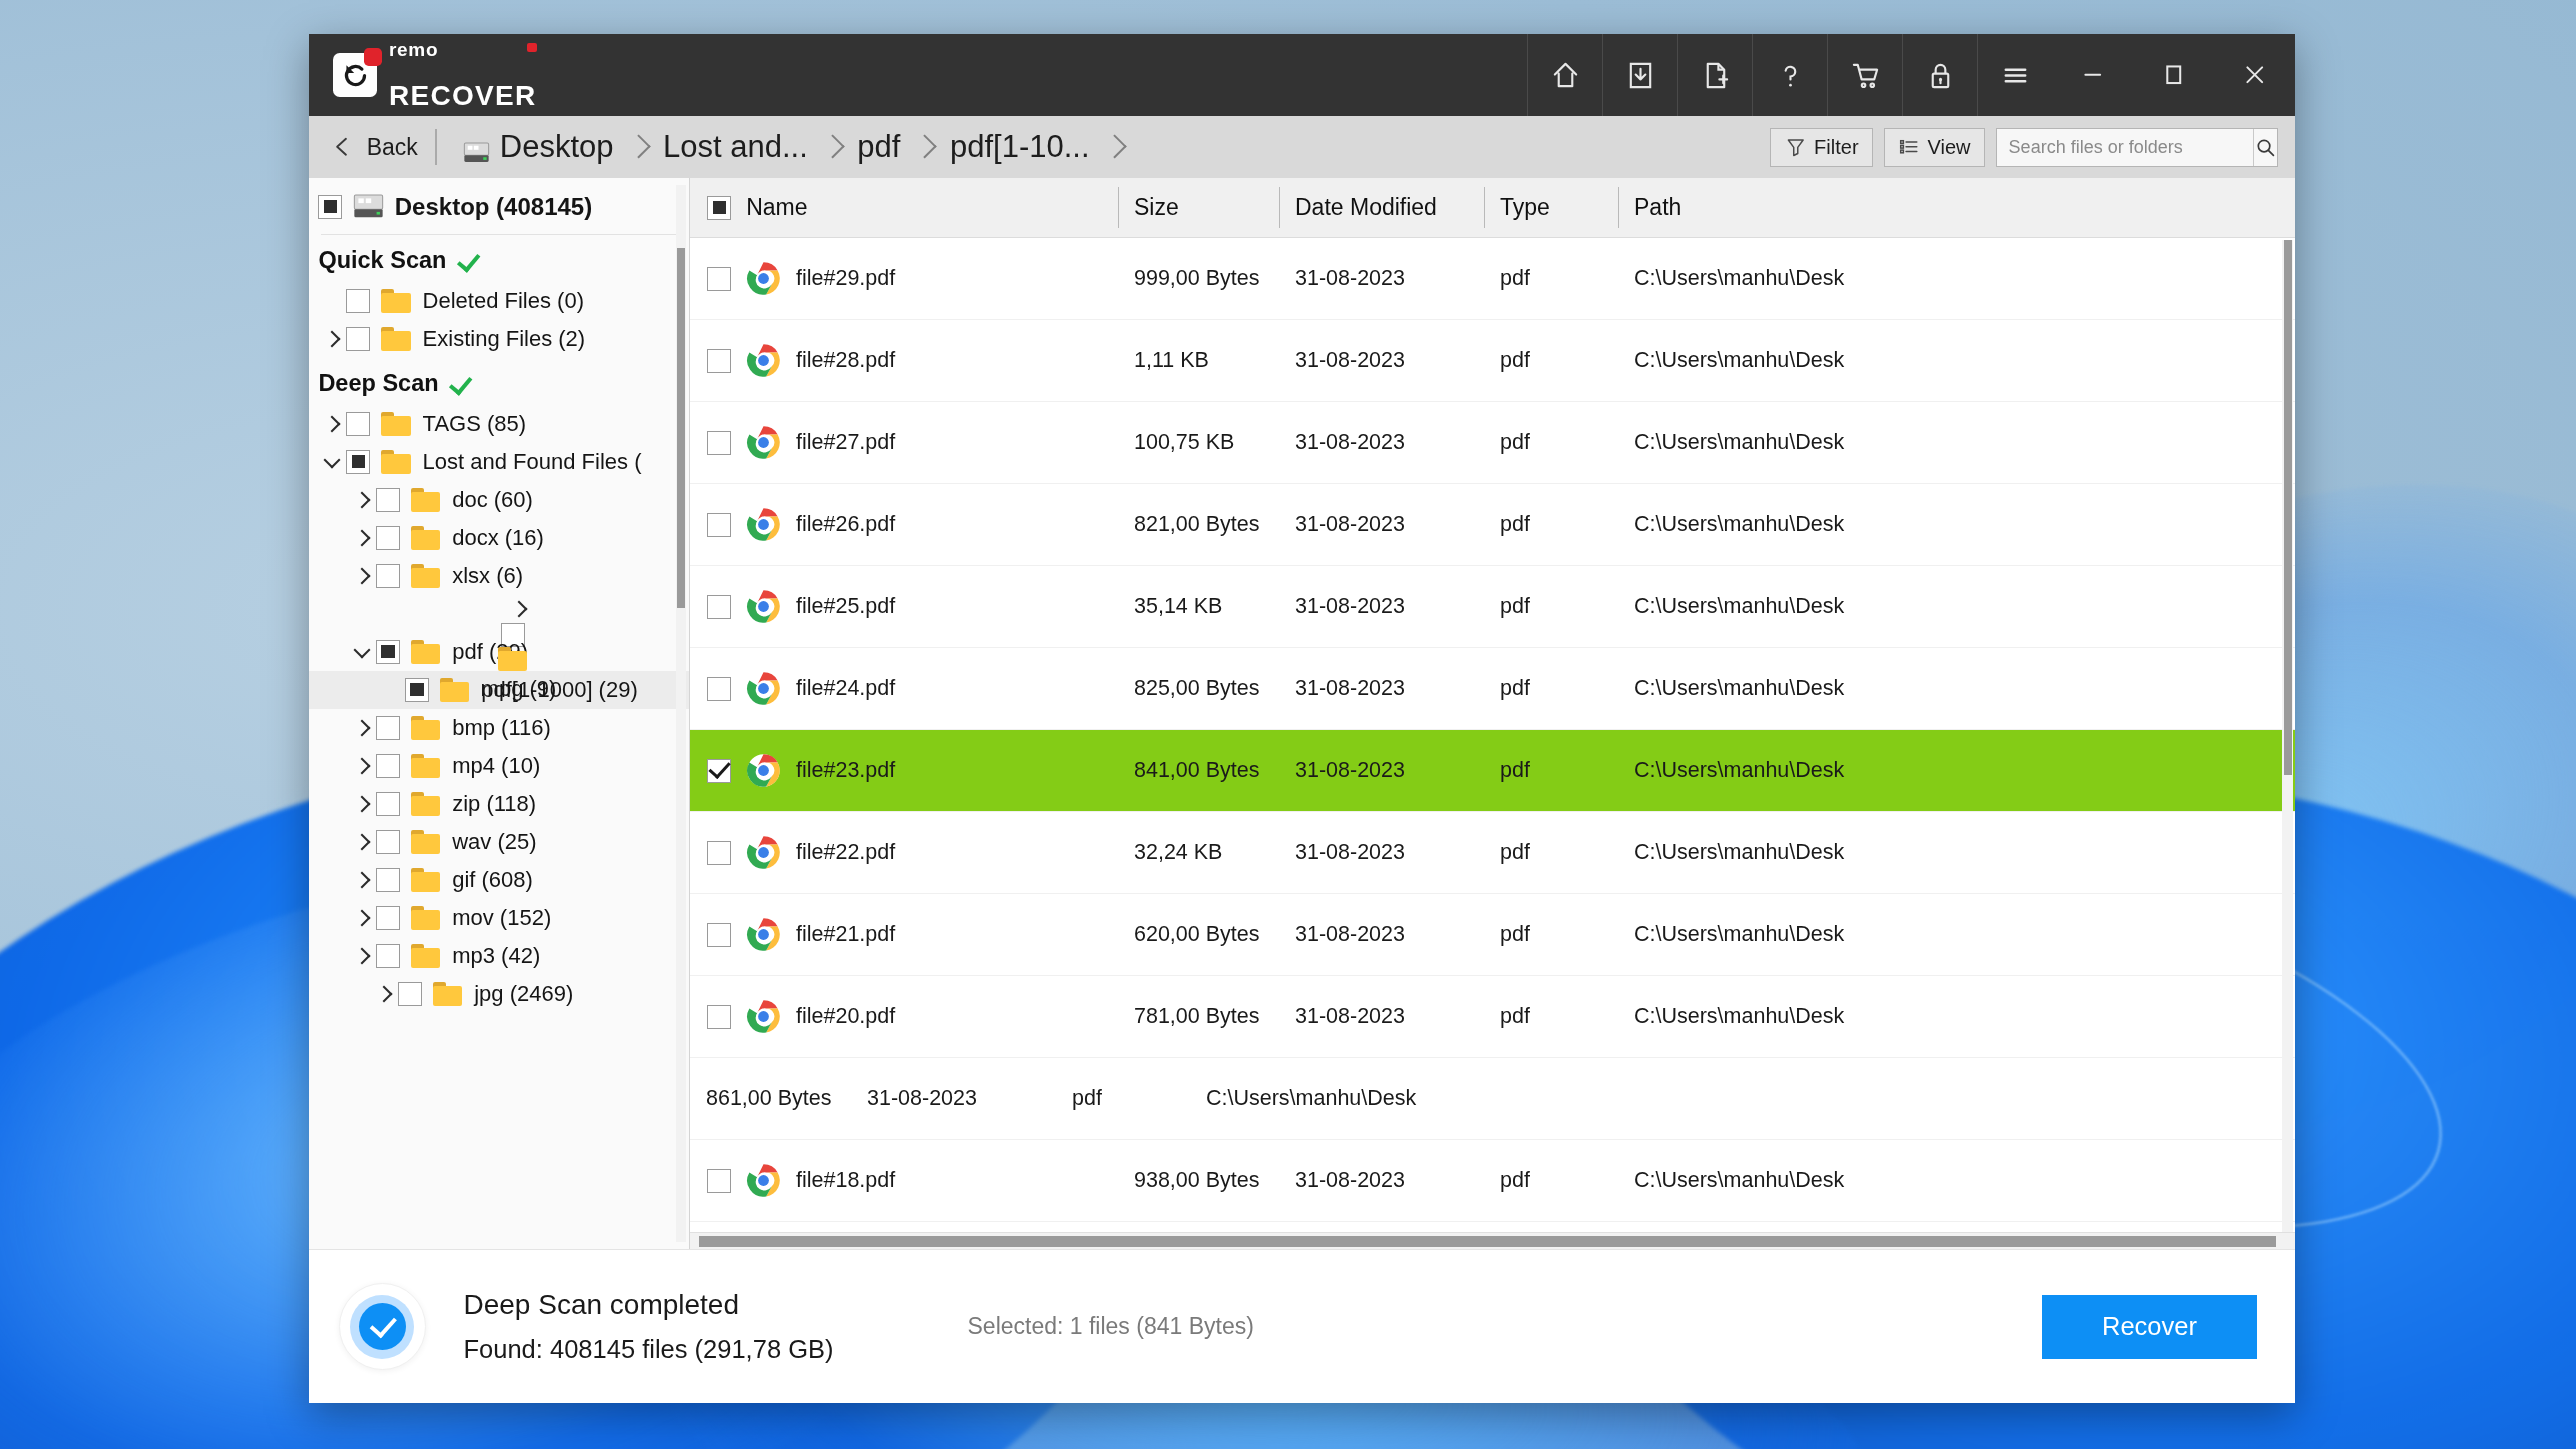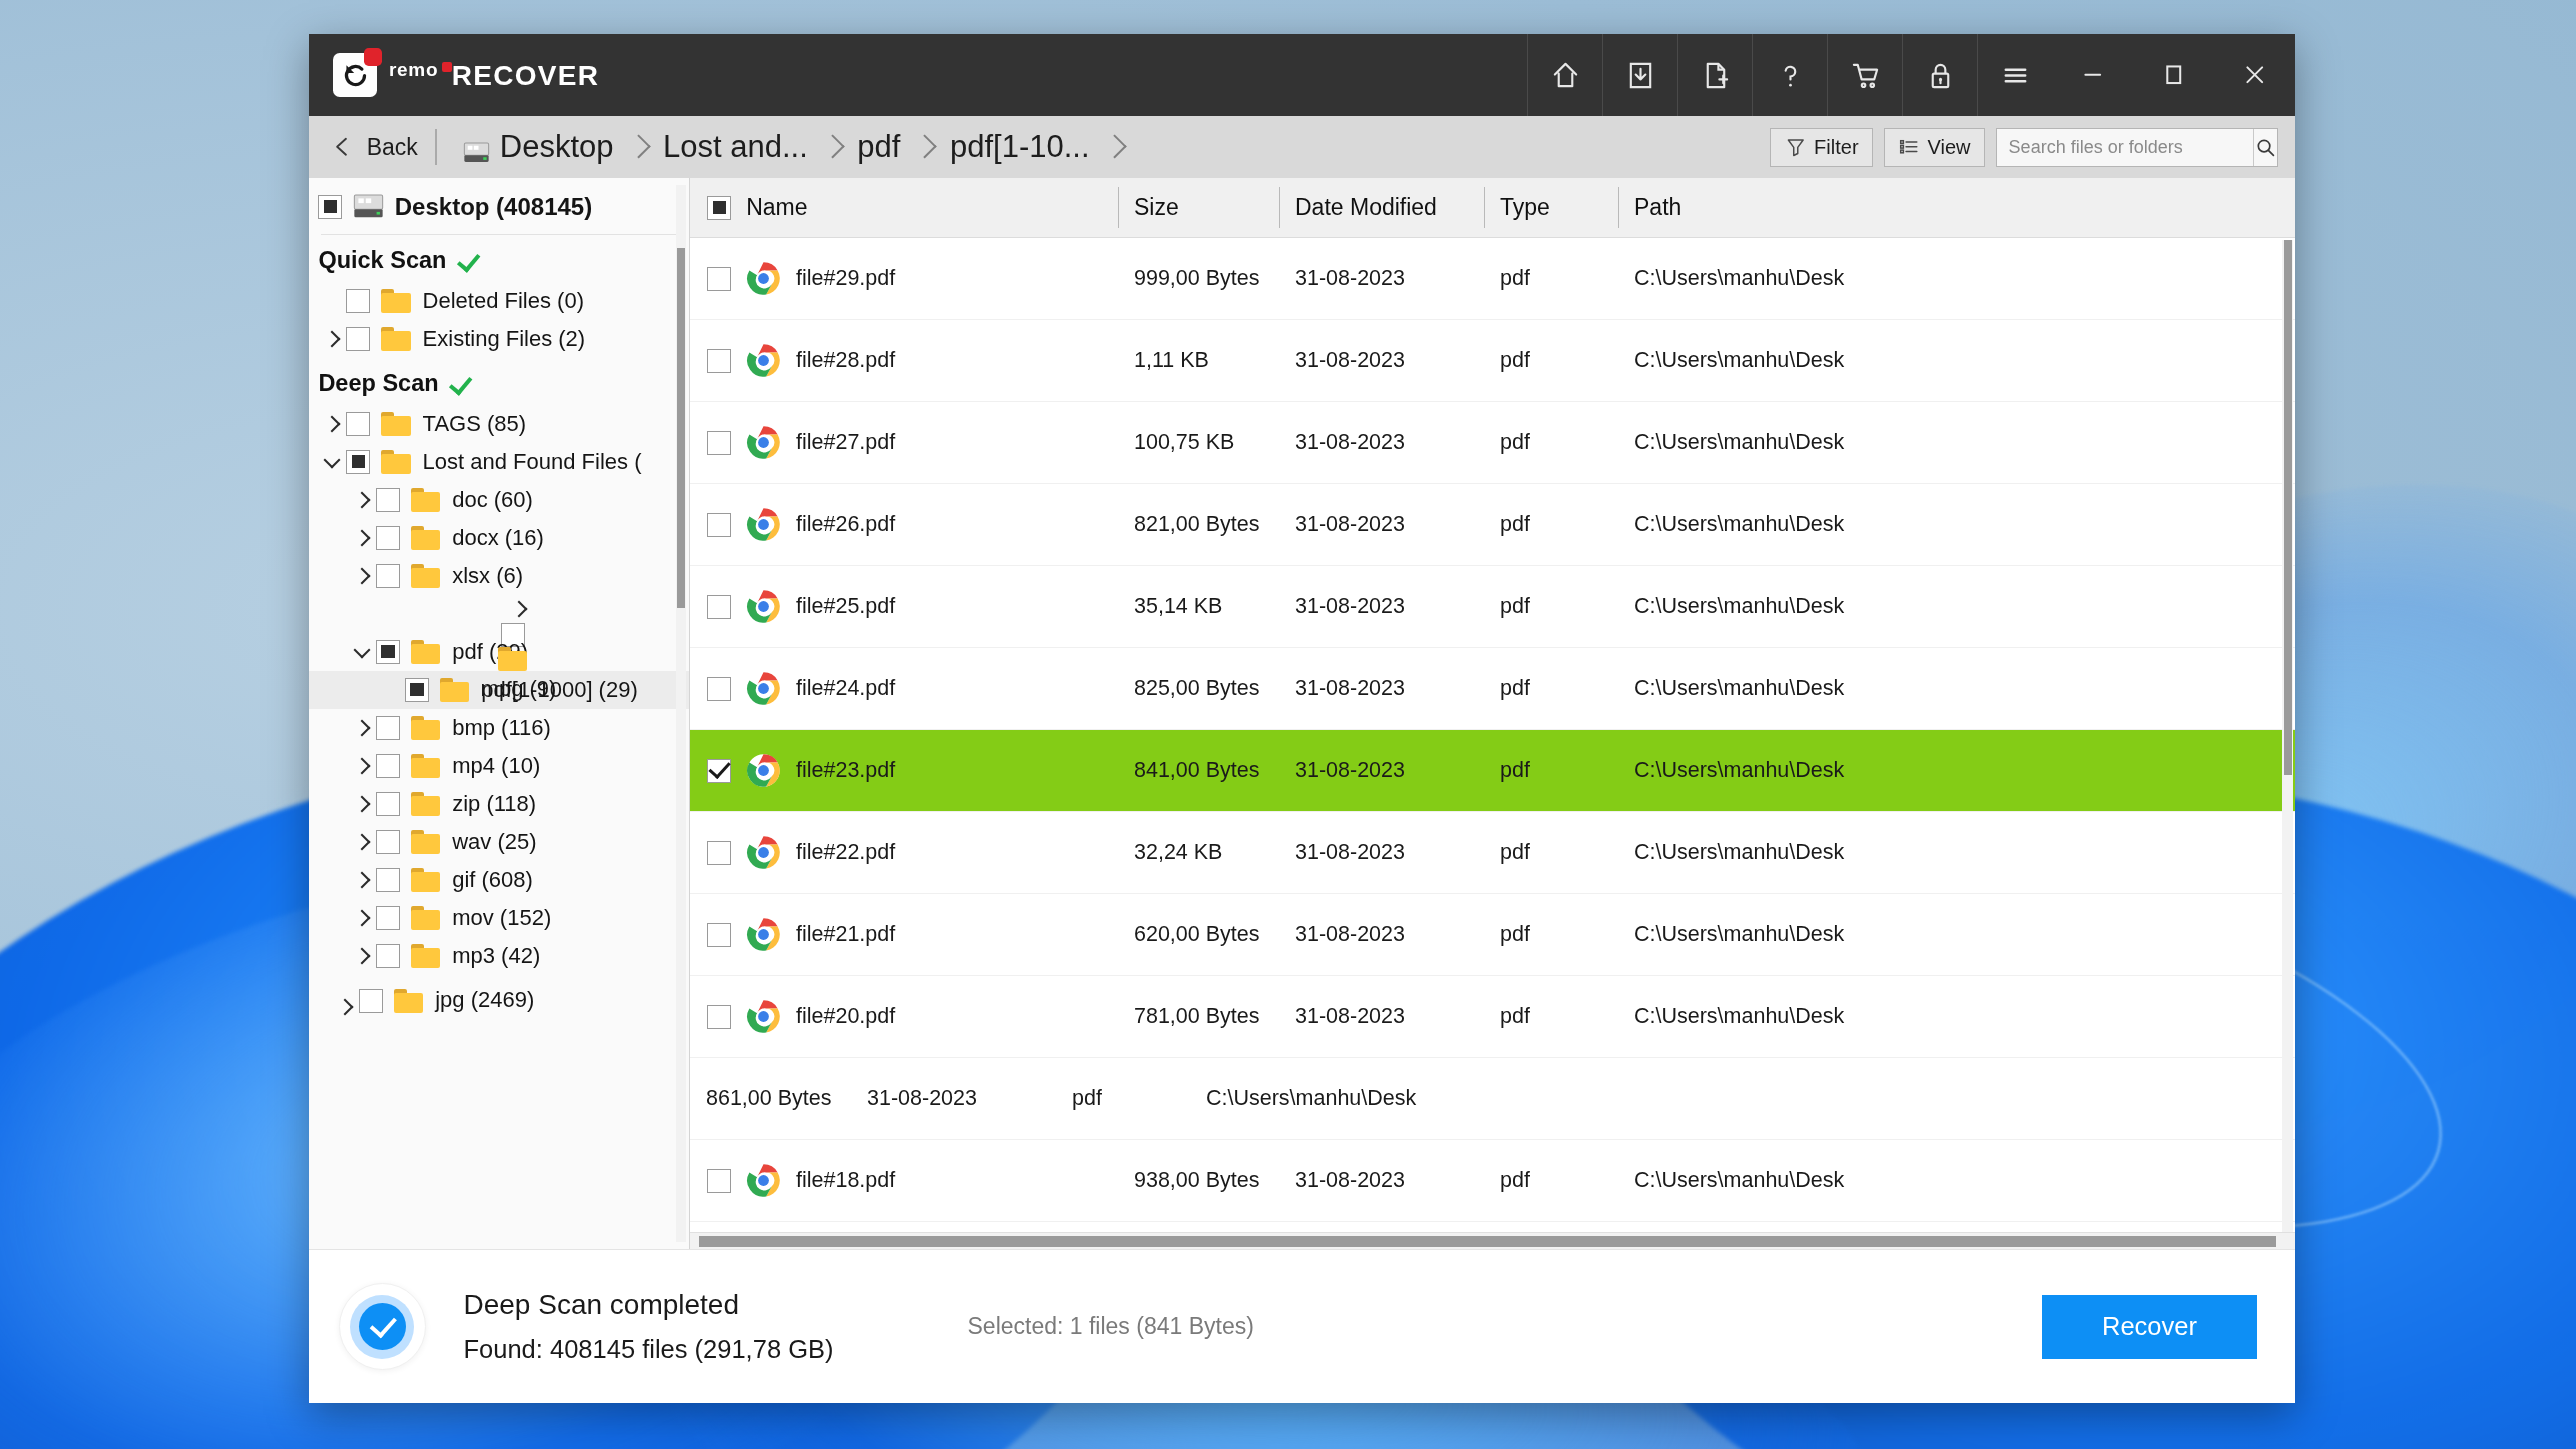--- a/index.html
+++ b/index.html
@@ -87,21 +87,21 @@
   .logo-wrap { display: flex; align-items: center; padding-left: 24px; gap: 12px; }
   .logo-mark {
     width: 44px; height: 44px; background: #ffffff; border-radius: 6.7px;
     position: relative; display: flex; align-items: center; justify-content: center;
   }
   .logo-mark .dot {
     position: absolute; right: -4.7px; top: -4.7px;
     width: 17.4px; height: 17.4px; background: #e0232b; border-radius: 4.7px;
   }
   .logo-mark svg { width: 31px; height: 31px; }
-  .logo-text { display: flex; flex-direction: row; line-height: 1; }
+  .logo-text { display: flex; flex-direction: column; line-height: 1; gap: 20px; }
   .logo-text .t1 {
     color: #ffffff; font-size: 19px; font-weight: 700; letter-spacing: 0.7px;
     position: relative; padding-right: 13.4px;
   }
   .logo-text .t1::after {
     content: ""; position: absolute; right: 0; top: 2.7px;
     width: 9.4px; height: 9.4px; background: #e0232b; border-radius: 2px;
   }
   .logo-text .t2 {
     color: #ffffff; font-size: 28px; font-weight: 700; letter-spacing: 1.3px; margin-top: 2.7px;
@@ -610,21 +610,21 @@
             <span class="tree-label">mov (152)</span>
           </div>
           <div class="tree-row" style="padding-left: 39px;">
             <span class="twisty">
               <i class="right"></i>
             </span>
             <span class="cbx"></span>
             <span class="folder"></span>
             <span class="tree-label">mp3 (42)</span>
           </div>
-          <div class="tree-row" style="padding-left: 22px; align-items: flex-end;">
+          <div class="tree-row" style="padding-left: 61px;">
             <span class="twisty">
               <i class="right"></i>
             </span>
             <span class="cbx"></span>
             <span class="folder"></span>
             <span class="tree-label">jpg (2469)</span>
           </div>
         </div>
       <div class="vscroll">
         <div class="thumb" style="top:6%;height:34%;"></div>

